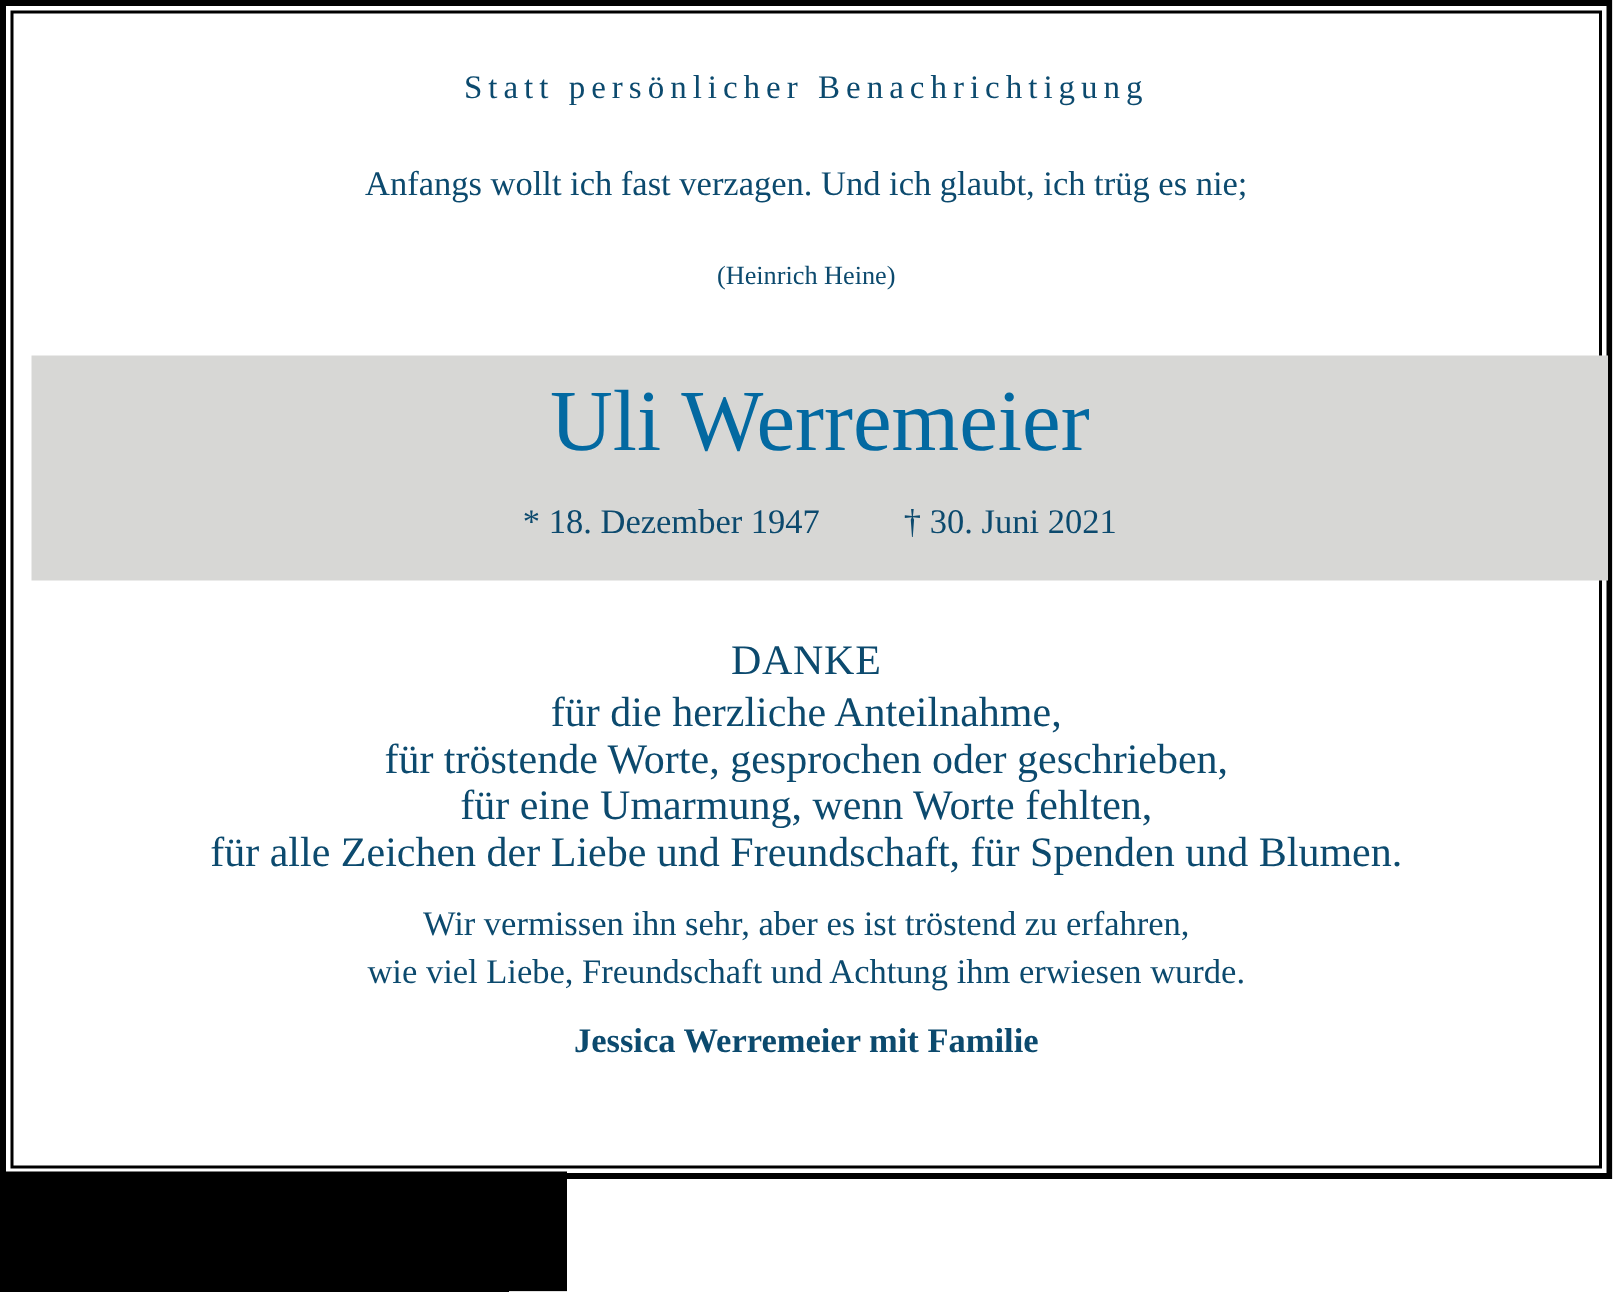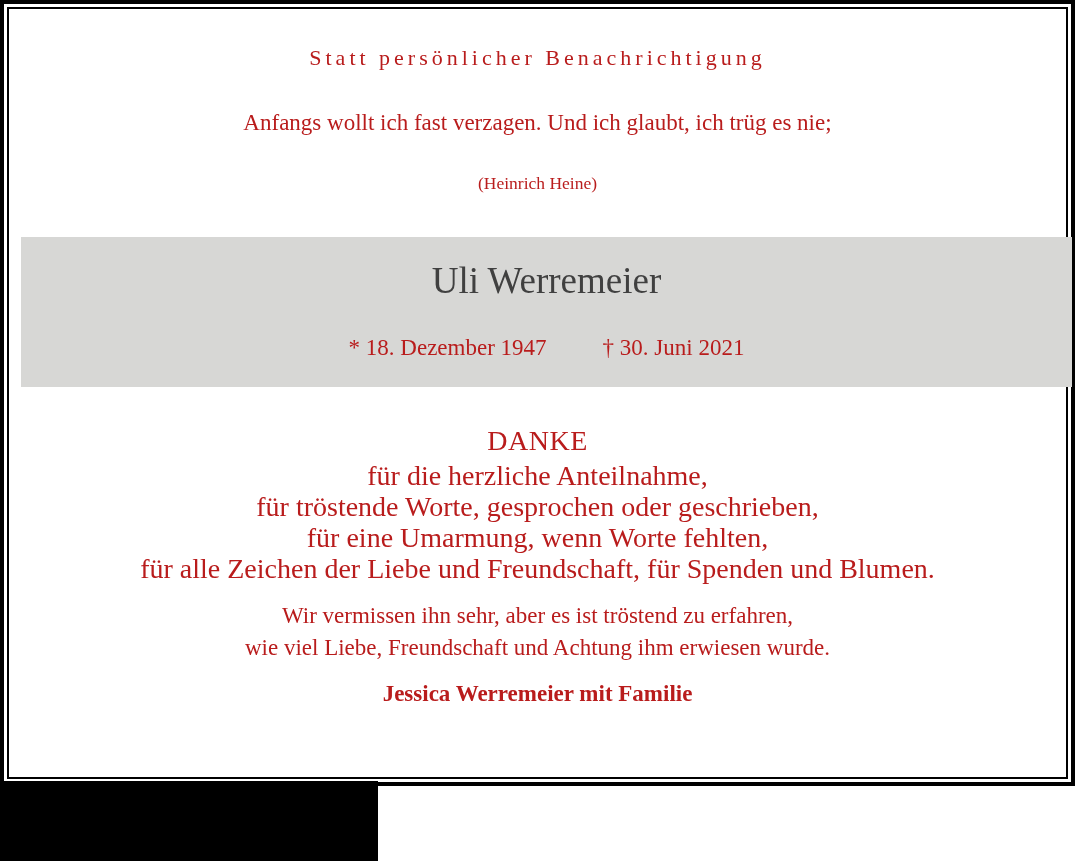--- a/index.html
+++ b/index.html
@@ -23,21 +23,21 @@
     height: 786px;
     box-sizing: border-box;
     border: 4px solid #000000;
     background: #ffffff;
   }
   .notice-inner {
     position: absolute;
     left: 3px; top: 3px; right: 3px; bottom: 3px;
     border: 2px solid #000000;
   }
-  .txt { color: #b91c1c; text-align: center; position: absolute; left: 0; right: 0; }
+  .txt { color: #0c4a6e; text-align: center; position: absolute; left: 0; right: 0; }
 
   .header-line {
     top: 36px;
     font-size: 22px;
     letter-spacing: 4px;
   }
   .poem {
     top: 98px;
     font-size: 23px;
     line-height: 31px;
@@ -49,23 +49,23 @@
   .band {
     position: absolute;
     left: 12px;
     top: 228px;
     width: 1051px;
     height: 150px;
     background: #d7d7d5;
   }
   .deceased-name {
     top: 14px;
-    font-size: 37px;
+    font-size: 58px;
     line-height: 60px;
-    color: #404040;
+    color: #0369a1;
   }
   .dates {
     top: 98px;
     font-size: 23px;
   }
   .dates .birth { margin-right: 56px; }
   .thanks-heading {
     top: 416px;
     font-size: 28px;
     letter-spacing: 0.5px;

